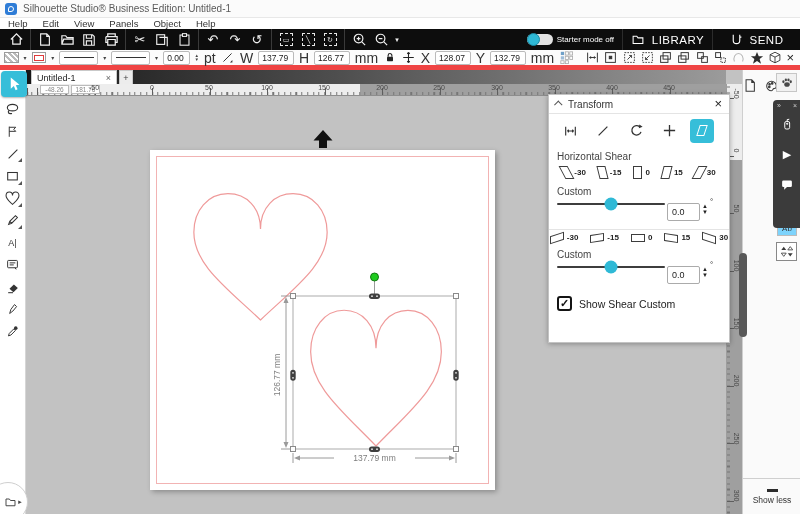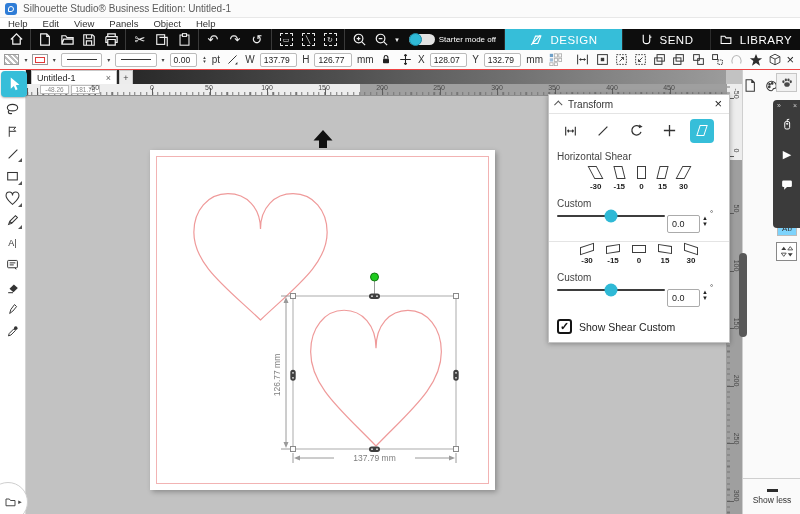--- a/index.html
+++ b/index.html
@@ -29,32 +29,32 @@
   .toggle{width:26px;height:11px;border-radius:6px;background:#e3e3e3;position:relative}
   .toggle .knob{position:absolute;left:0;top:-1px;width:13px;height:13px;border-radius:50%;background:#2fb9d6;border:1px solid #1989a3}
   .toggle-label{font-size:8px;color:#fff;white-space:nowrap}
   .mode-tab{display:flex;align-items:center;justify-content:center;gap:7px;color:#fff;
     font-size:11.5px;letter-spacing:.5px;border-left:1px solid #2c2c2c}
   .mode-tab.design{width:118px;background:#36bed9}
   .mode-tab.library{width:90px;background:#0d0d0d}
   .mode-tab.send{width:88px;background:#0d0d0d}
 
   
-  .pbar{position:absolute;left:0;top:50px;width:800px;height:20px;background:#fcfcfc;border-bottom:1px solid #ef4444;
+  .pbar{position:absolute;left:0;top:50px;width:800px;height:20px;background:#fcfcfc;border-bottom:5px solid #ef4444;
     display:flex;align-items:center;gap:4px;padding-left:4px;font-size:9px;color:#333}
   .swatch{width:17px;height:11px;border:1px solid #9b9b9b;background:
     repeating-linear-gradient(45deg,#bbb 0 2px,#fff 2px 4px)}
   .swatch2{width:17px;height:11px;border:1px solid #9b9b9b;background:#fff;display:flex;align-items:center;justify-content:center}
   .swatch2 i{display:block;width:10px;height:6px;border:1.4px solid #e03a3a}
   .carel{font-size:6px;color:#444;margin:0 1px}
   .ldrop{width:46px;height:14px;border:1px solid #bbb;border-radius:2px;background:#fff;display:flex;align-items:center;justify-content:center}
   .ldrop i{display:block;width:30px;border-top:1.2px solid #333}
   .numbox{height:14px;border:1px solid #bbb;border-radius:2px;background:#fff;display:flex;align-items:center;padding:0 3px;font-size:8.5px;color:#222}
   .spin{display:flex;flex-direction:column;line-height:4px;font-size:4.5px;color:#444;margin-left:1px}
-  .plabel{font-size:10px;color:#333;margin:0 1px}
+  .plabel{font-size:14px;color:#333;margin:0 1px}
   .pico{width:17px;height:16px;display:flex;align-items:center;justify-content:center;color:#333}
   .pico svg{display:block}
   .pbar .close-x{margin-left:auto;margin-right:6px;font-size:13px;color:#222}
 
   
   .lefttools{position:absolute;left:0;top:70px;width:26px;height:444px;background:#fff;border-right:1px solid #d6d6d6;
     display:flex;flex-direction:column;align-items:center;padding-top:32px;gap:7.2px}
   .ltool{position:relative;width:16px;height:15px;display:flex;align-items:center;justify-content:center;color:#333;font-size:9px}
   .ltool svg{display:block}
   .fly:after{content:"";position:absolute;right:-1px;bottom:-1px;border-left:4px solid transparent;border-bottom:4px solid #555}
@@ -100,21 +100,21 @@
   .p-head{height:19px;display:flex;align-items:center;gap:6px;padding:0 7px;border-bottom:1px solid #e4e4e4}
   .chev{width:6px;height:6px;border-left:1.5px solid #555;border-top:1.5px solid #555;transform:rotate(45deg) translateY(1px)}
   .p-title{flex:1;font-size:10px;color:#333}
   .p-close{font-size:13px;color:#222;line-height:10px}
   .p-tabs{height:33px;display:flex;align-items:center;gap:9px;padding:0 9px}
   .ptab{width:24px;height:24px;display:flex;align-items:center;justify-content:center;border-radius:4px;color:#333}
   .ptab.active{background:#36bed9}
   .pgx{width:8px;height:11px;border:1.7px solid #fff;transform:skewX(-18deg)}
   .p-sec-title{padding:4px 8px 1px;font-size:10px;color:#444}
   .p-presets{display:flex;justify-content:center;gap:12px;padding:3px 0 1px}
-  .preset{display:flex;flex-direction:column;align-items:center;gap:3px}
+  .preset{display:flex;flex-direction:row;align-items:center;gap:3px}
   .preset span{font-size:8px;color:#222;font-weight:bold}
   .pg{width:9px;height:13px;border:1.6px solid #3d3d3d}
   .pgv{width:14px;height:8px;border:1.6px solid #3d3d3d}
   .p-custom{padding:6px 8px 2px;font-size:10px;color:#444}
   .p-sliderrow{display:flex;align-items:flex-start;gap:2px;padding:4px 8px 6px}
   .track{position:relative;width:108px;height:2px;background:#3d3d3d;border-radius:1px}
   .thumb{position:absolute;left:50%;top:50%;transform:translate(-50%,-50%);width:13px;height:13px;border-radius:50%;background:#2fb9d6}
   .valbox{width:33px;height:18px;border:1px solid #ababab;border-radius:2px;display:flex;align-items:center;padding-left:4px;font-size:9px;color:#222}
   .vspin{display:flex;flex-direction:column;line-height:6px;font-size:6px;color:#222}
   .degree{font-size:8px;color:#222;margin-top:-6px}
@@ -249,38 +249,31 @@
     </div>
   </div>
 
   <div class="tb-right">
     <div class="toggle-wrap">
       <div class="toggle">
           <div class="knob"></div>
         </div>
       <span class="toggle-label">Starter mode off</span>
     </div>
-    <div class="mode-tab design">
-      <svg width="14" height="14" viewBox="0 0 16 16" fill="none" stroke="#fff" stroke-width="1.3">
-          <polygon points="4,12 7.5,3.5 13.5,3.5 10,12"></polygon>
-          <path d="M2.5 13.5 L13 2.5"></path>
-        </svg>
-      <span>DESIGN</span>
+    <div class="mode-tab library">
+      <svg width="14" height="13" viewBox="0 0 16 16" fill="none" stroke="#fff" stroke-width="1.3">
+          <path d="M2 4 H6.5 L8 6 H14 V13 H2 Z"></path>
+        </svg>
+      <span>LIBRARY</span>
     </div>
     <div class="mode-tab send">
       <svg width="13" height="14" viewBox="0 0 16 16" fill="none" stroke="#fff" stroke-width="1.4">
           <path d="M4 1.5 V8.5 a4 4 0 0 0 8 0 V1.5 M12 4.5 h2"></path>
         </svg>
       <span>SEND</span>
-    </div>
-    <div class="mode-tab library">
-      <svg width="14" height="13" viewBox="0 0 16 16" fill="none" stroke="#fff" stroke-width="1.3">
-          <path d="M2 4 H6.5 L8 6 H14 V13 H2 Z"></path>
-        </svg>
-      <span>LIBRARY</span>
     </div>
   </div>
 
   <div class="pbar">
     <div class="swatch"></div>
       <span class="carel">▾</span>
     <div class="swatch2">
         <i></i>
       </div>
       <span class="carel">▾</span>

